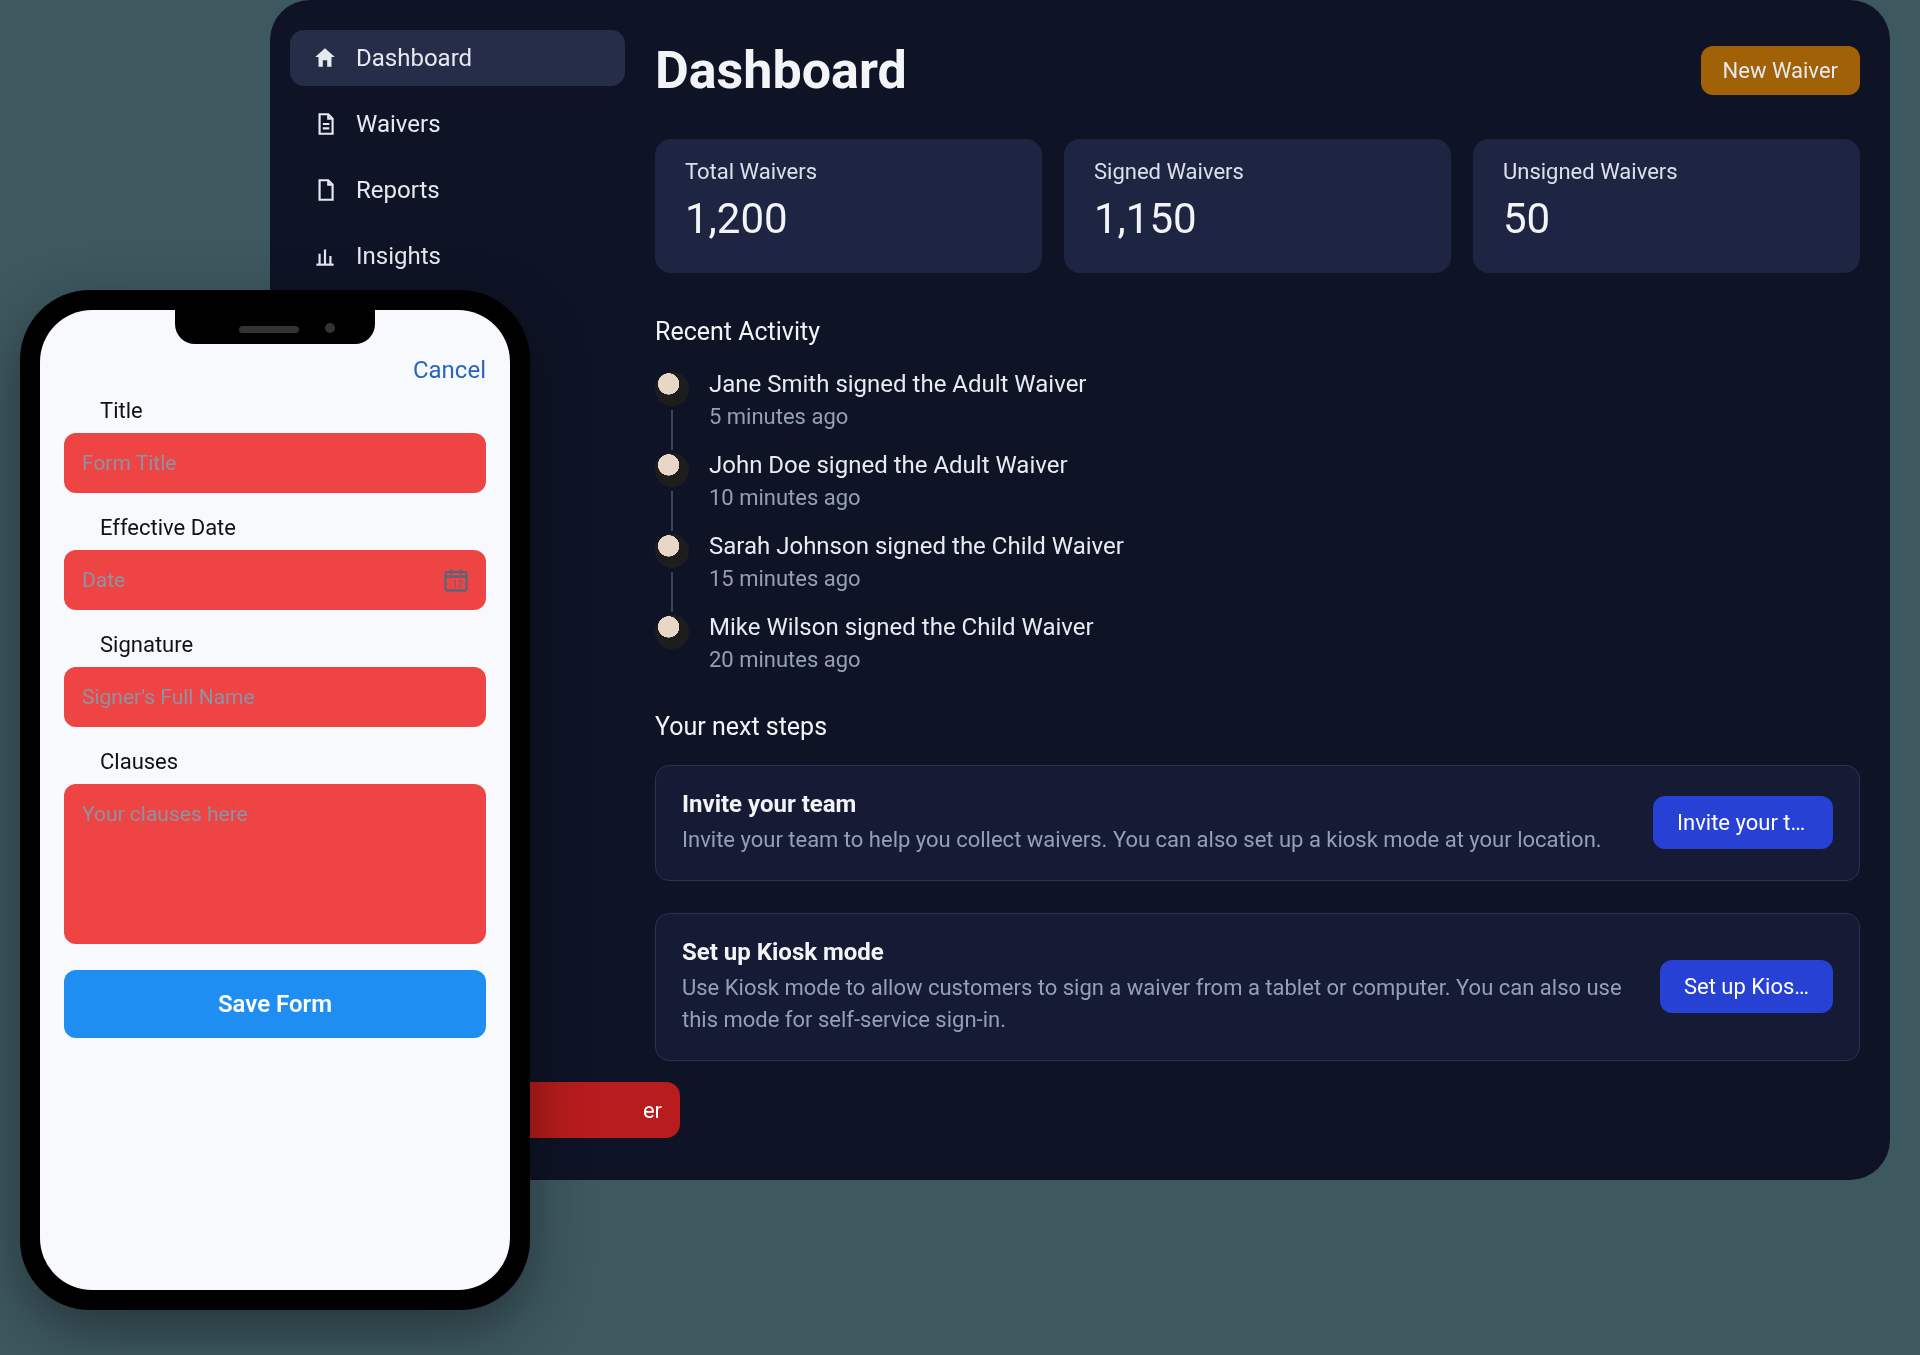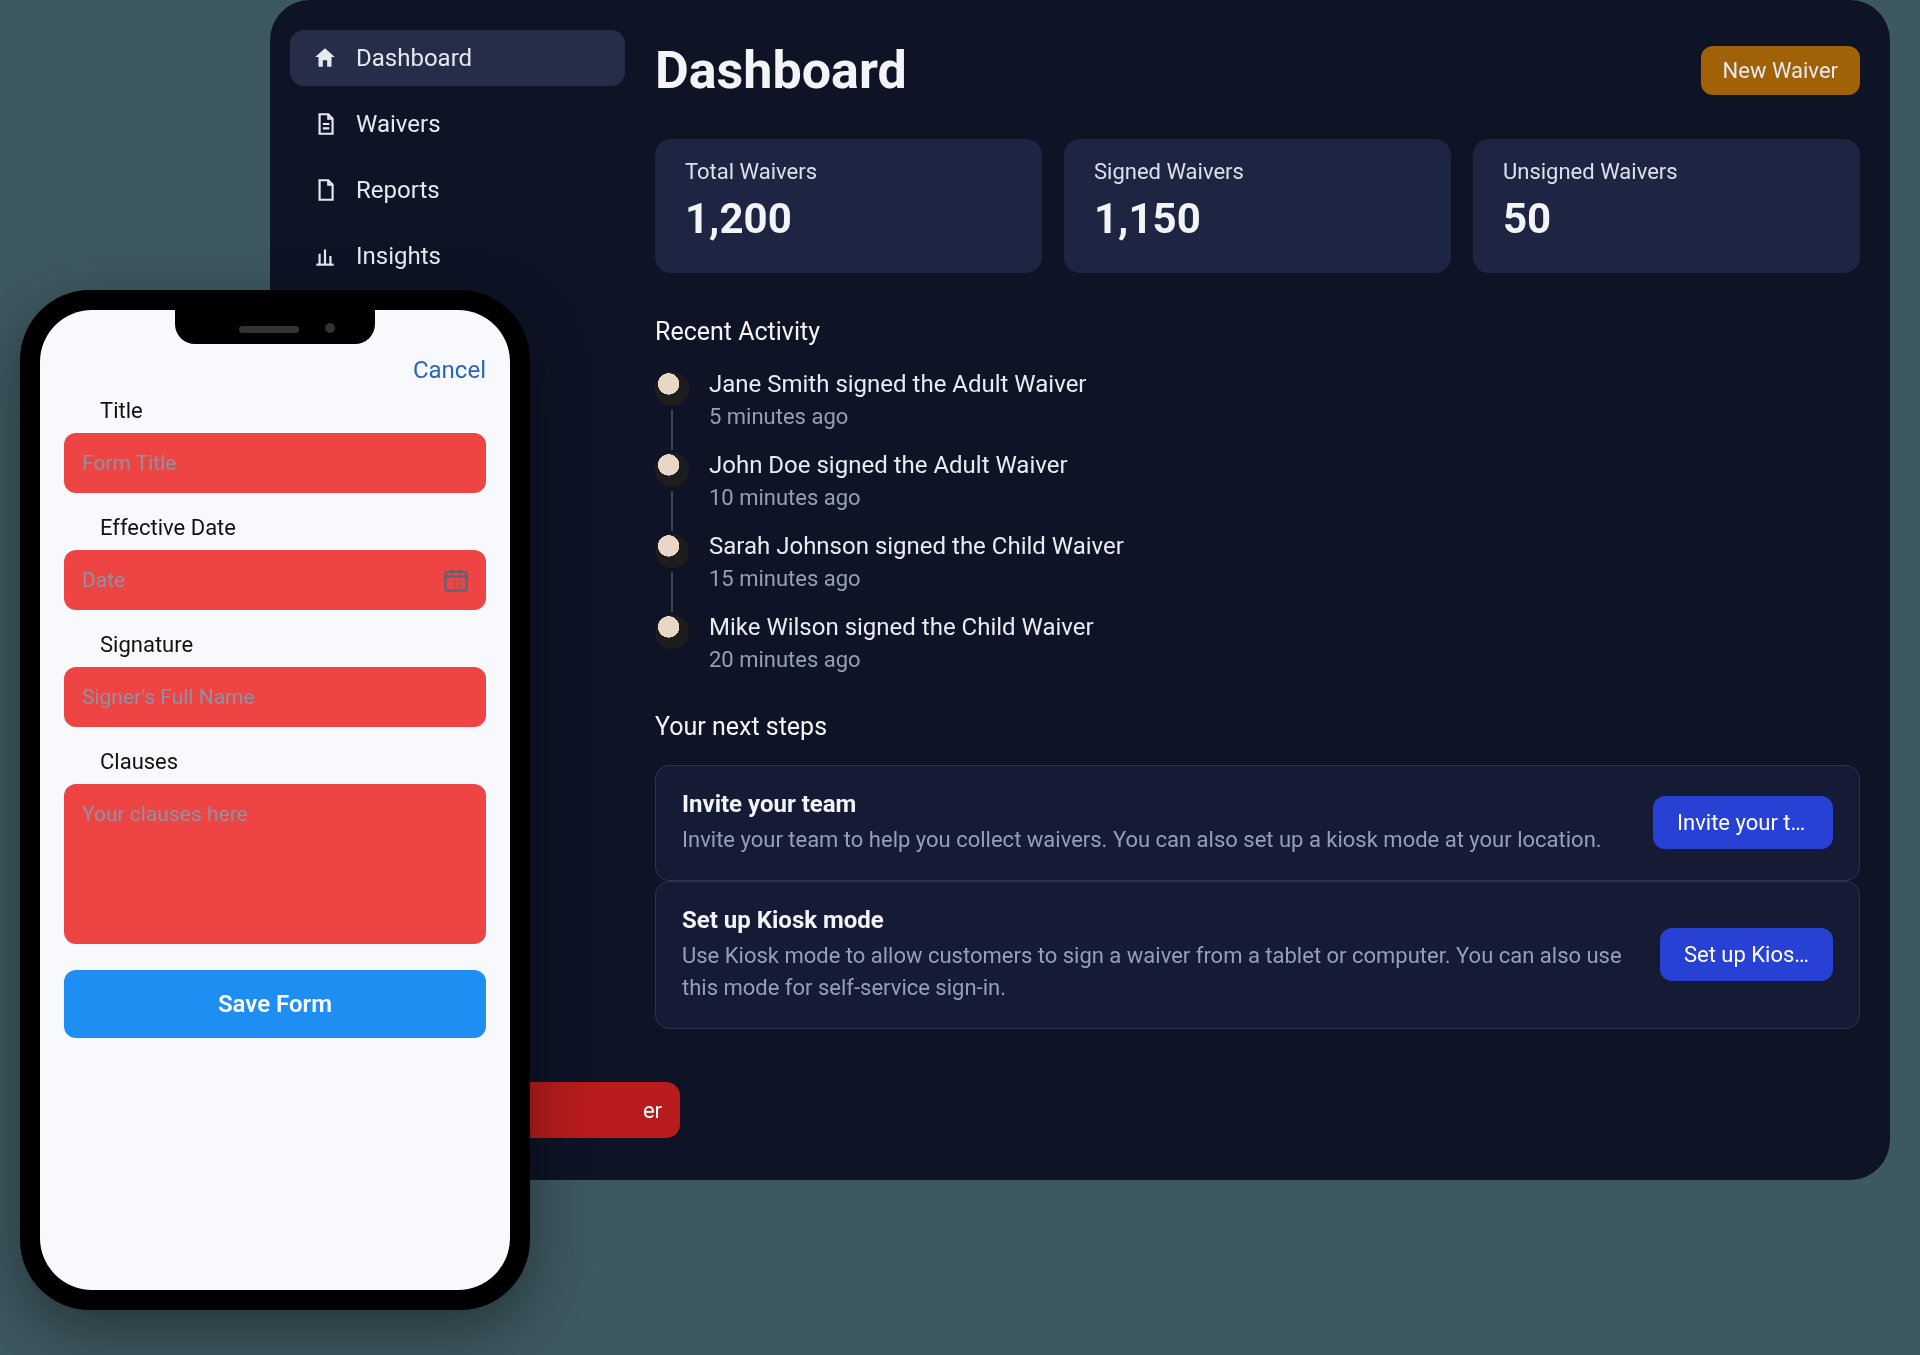--- a/index.html
+++ b/index.html
@@ -55,21 +55,21 @@
   }
 
   .stats { display: flex; gap: 22px; margin-bottom: 44px; }
   .stat {
     flex: 1;
     background: #1e2543;
     border-radius: 16px;
     padding: 20px 30px 30px;
   }
   .stat-label { font-size: 22px; color: #dbe0ea; margin-bottom: 10px; }
-  .stat-value { font-size: 42px; font-weight: 700; }
+  .stat-value { font-size: 42px; font-weight: 400; }
 
   .section-title { font-size: 25px; font-weight: 400; margin-bottom: 24px; }
 
   .activities { margin-bottom: 40px; }
   .act {
     display: flex;
     align-items: flex-start;
     gap: 20px;
     margin-bottom: 22px;
     position: relative;
@@ -93,20 +93,21 @@
   }
 
   .step-card {
     background: #151b34;
     border: 1px solid #2b3352;
     border-radius: 14px;
     padding: 24px 26px;
     display: flex;
     align-items: center;
     gap: 24px;
+    margin-bottom: 32px;
   }
   .step-body { flex: 1; }
   .step-title { font-size: 24px; font-weight: 700; margin-bottom: 6px; }
   .step-desc { font-size: 22px; color: #93a0b6; line-height: 1.45; }
   .step-btn {
     background: #2641d4;
     color: #fff;
     border: none;
     border-radius: 12px;
     padding: 14px 24px;

